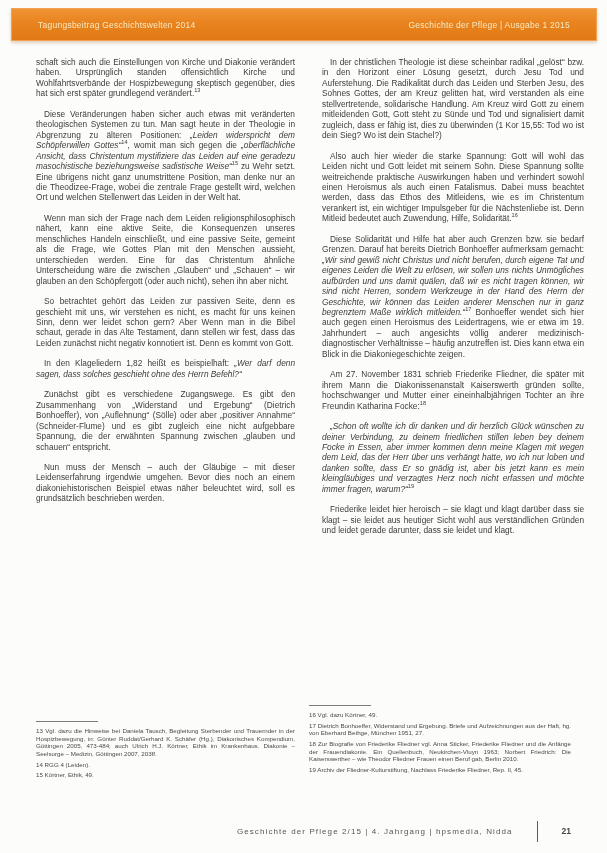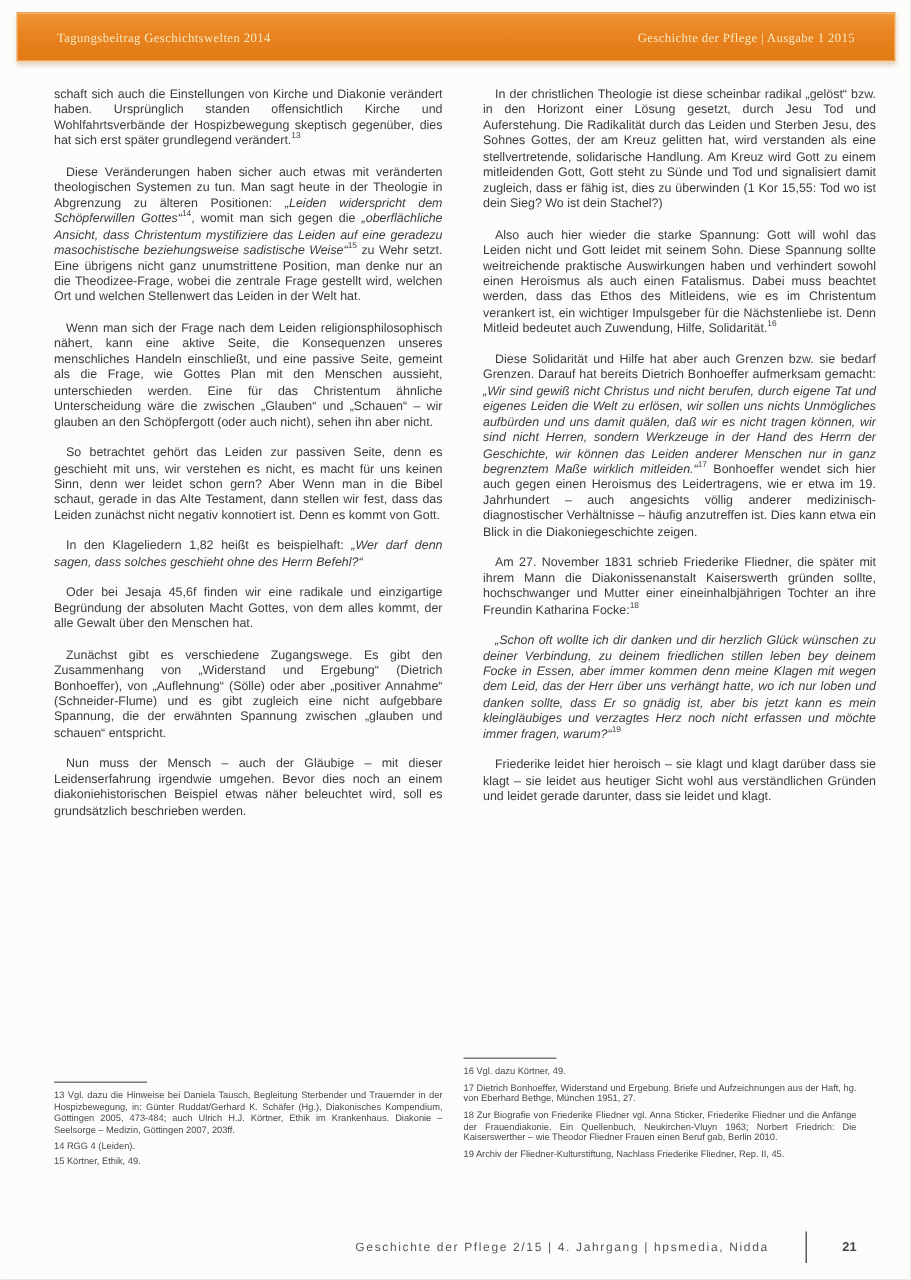--- a/index.html
+++ b/index.html
@@ -12,21 +12,21 @@
   }
   
   .header-bar {
     position:absolute; left:11px; right:10px; top:8px; height:33px;
     background:linear-gradient(180deg,#ef9434 0%, #e8831f 45%, #e17a15 100%);
     border:1px solid #f2a152;
     box-shadow:0 2px 3px rgba(150,95,30,.28);
     display:flex; align-items:center; justify-content:space-between;
     padding:0 26px; box-sizing:border-box;
   }
-  .header-bar .hdr-txt { font-size:8.5px; color:#f8e9c0; letter-spacing:.25px; white-space:nowrap;font-family:Liberation Serif, serif; }
+  .header-bar .hdr-txt { font-size:8.5px; color:#f8e9c0; letter-spacing:.25px; white-space:nowrap; }
 
   
   .col-text { position:absolute; top:57px; }
   .col-text.left  { left:36px;  width:259px; }
   .col-text.right { left:322px; width:262px; }
 
   .para {
     margin:0 0 10px 0; font-size:8.3px; line-height:1.26;
     text-align:justify; color:#3c3c3c; hyphens:auto;
   }
@@ -60,21 +60,20 @@
     <span class="hdr-txt">Tagungsbeitrag Geschichtswelten 2014</span>
     <span class="hdr-txt">Geschichte der Pflege | Ausgabe 1 2015</span>
   </div>
 
   <div class="col-text left">
       <p class="para"><span>schaft sich auch die Einstellungen von Kirche und Diakonie verändert haben. Ursprünglich standen offensichtlich Kirche und Wohlfahrtsverbände der Hospizbewegung skeptisch gegenüber, dies hat sich erst später grundlegend verändert.</span><sup>13</sup></p>
       <p class="para ind"><span>Diese Veränderungen haben sicher auch etwas mit veränderten theologischen Systemen zu tun. Man sagt heute in der Theologie in Abgrenzung zu älteren Positionen: </span><span class="it">„Leiden widerspricht dem Schöpferwillen Gottes“</span><sup>14</sup><span>, womit man sich gegen die </span><span class="it">„oberflächliche Ansicht, dass Christentum mystifiziere das Leiden auf eine geradezu masochistische beziehungsweise sadistische Weise“</span><sup>15</sup><span> zu Wehr setzt. Eine übrigens nicht ganz unumstrittene Position, man denke nur an die Theodizee-Frage, wobei die zentrale Frage gestellt wird, welchen Ort und welchen Stellenwert das Leiden in der Welt hat.</span></p>
       <p class="para ind"><span>Wenn man sich der Frage nach dem Leiden religionsphilosophisch nähert, kann eine aktive Seite, die Konsequenzen unseres menschliches Handeln einschließt, und eine passive Seite, gemeint als die Frage, wie Gottes Plan mit den Menschen aussieht, unterschieden werden. Eine für das Christentum ähnliche Unterscheidung wäre die zwischen „Glauben“ und „Schauen“ – wir glauben an den Schöpfergott (oder auch nicht), sehen ihn aber nicht.</span></p>
       <p class="para ind"><span>So betrachtet gehört das Leiden zur passiven Seite, denn es geschieht mit uns, wir verstehen es nicht, es macht für uns keinen Sinn, denn wer leidet schon gern? Aber Wenn man in die Bibel schaut, gerade in das Alte Testament, dann stellen wir fest, dass das Leiden zunächst nicht negativ konnotiert ist. Denn es kommt von Gott.</span></p>
       <p class="para ind"><span>In den Klageliedern 1,82 heißt es beispielhaft: </span><span class="it">„Wer darf denn sagen, dass solches geschieht ohne des Herrn Befehl?“</span></p>
-      <p class="para ind"><span>Oder bei Jesaja 45,6f finden wir eine radikale und einzigartige Begründung der absoluten Macht Gottes, von dem alles kommt, der alle Gewalt über den Menschen hat.</span></p>
       <p class="para ind"><span>Zunächst gibt es verschiedene Zugangswege. Es gibt den Zusammenhang von „Widerstand und Ergebung“ (Dietrich Bonhoeffer), von „Auflehnung“ (Sölle) oder aber „positiver Annahme“ (Schneider-Flume) und es gibt zugleich eine nicht aufgebbare Spannung, die der erwähnten Spannung zwischen „glauben und schauen“ entspricht.</span></p>
       <p class="para ind"><span>Nun muss der Mensch – auch der Gläubige – mit dieser Leidenserfahrung irgendwie umgehen. Bevor dies noch an einem diakoniehistorischen Beispiel etwas näher beleuchtet wird, soll es grundsätzlich beschrieben werden.</span></p>
     </div>
   <div class="col-text right">
       <p class="para ind"><span>In der christlichen Theologie ist diese scheinbar radikal „gelöst“ bzw. in den Horizont einer Lösung gesetzt, durch Jesu Tod und Auferstehung. Die Radikalität durch das Leiden und Sterben Jesu, des Sohnes Gottes, der am Kreuz gelitten hat, wird verstanden als eine stellvertretende, solidarische Handlung. Am Kreuz wird Gott zu einem mitleidenden Gott, Gott steht zu Sünde und Tod und signalisiert damit zugleich, dass er fähig ist, dies zu überwinden (1 Kor 15,55: Tod wo ist dein Sieg? Wo ist dein Stachel?)</span></p>
       <p class="para ind"><span>Also auch hier wieder die starke Spannung: Gott will wohl das Leiden nicht und Gott leidet mit seinem Sohn. Diese Spannung sollte weitreichende praktische Auswirkungen haben und verhindert sowohl einen Heroismus als auch einen Fatalismus. Dabei muss beachtet werden, dass das Ethos des Mitleidens, wie es im Christentum verankert ist, ein wichtiger Impulsgeber für die Nächstenliebe ist. Denn Mitleid bedeutet auch Zuwendung, Hilfe, Solidarität.</span><sup>16</sup></p>
       <p class="para ind"><span>Diese Solidarität und Hilfe hat aber auch Grenzen bzw. sie bedarf Grenzen. Darauf hat bereits Dietrich Bonhoeffer aufmerksam gemacht: </span><span class="it">„Wir sind gewiß nicht Christus und nicht berufen, durch eigene Tat und eigenes Leiden die Welt zu erlösen, wir sollen uns nichts Unmögliches aufbürden und uns damit quälen, daß wir es nicht tragen können, wir sind nicht Herren, sondern Werkzeuge in der Hand des Herrn der Geschichte, wir können das Leiden anderer Menschen nur in ganz begrenztem Maße wirklich mitleiden.“</span><sup>17</sup><span> Bonhoeffer wendet sich hier auch gegen einen Heroismus des Leidertragens, wie er etwa im 19. Jahrhundert – auch angesichts völlig anderer medizinisch-diagnostischer Verhältnisse – häufig anzutreffen ist. Dies kann etwa ein Blick in die Diakoniegeschichte zeigen.</span></p>
       <p class="para ind"><span>Am 27. November 1831 schrieb Friederike Fliedner, die später mit ihrem Mann die Diakonissenanstalt Kaiserswerth gründen sollte, hochschwanger und Mutter einer eineinhalbjährigen Tochter an ihre Freundin Katharina Focke:</span><sup>18</sup></p>
       <p class="para ind"><span class="it">„Schon oft wollte ich dir danken und dir herzlich Glück wünschen zu deiner Verbindung, zu deinem friedlichen stillen leben bey deinem Focke in Essen, aber immer kommen denn meine Klagen mit wegen dem Leid, das der Herr über uns verhängt hatte, wo ich nur loben und danken sollte, dass Er so gnädig ist, aber bis jetzt kann es mein kleingläubiges und verzagtes Herz noch nicht erfassen und möchte immer fragen, warum?“</span><sup>19</sup></p>
       <p class="para ind"><span>Friederike leidet hier heroisch – sie klagt und klagt darüber dass sie klagt – sie leidet aus heutiger Sicht wohl aus verständlichen Gründen und leidet gerade darunter, dass sie leidet und klagt.</span></p>

